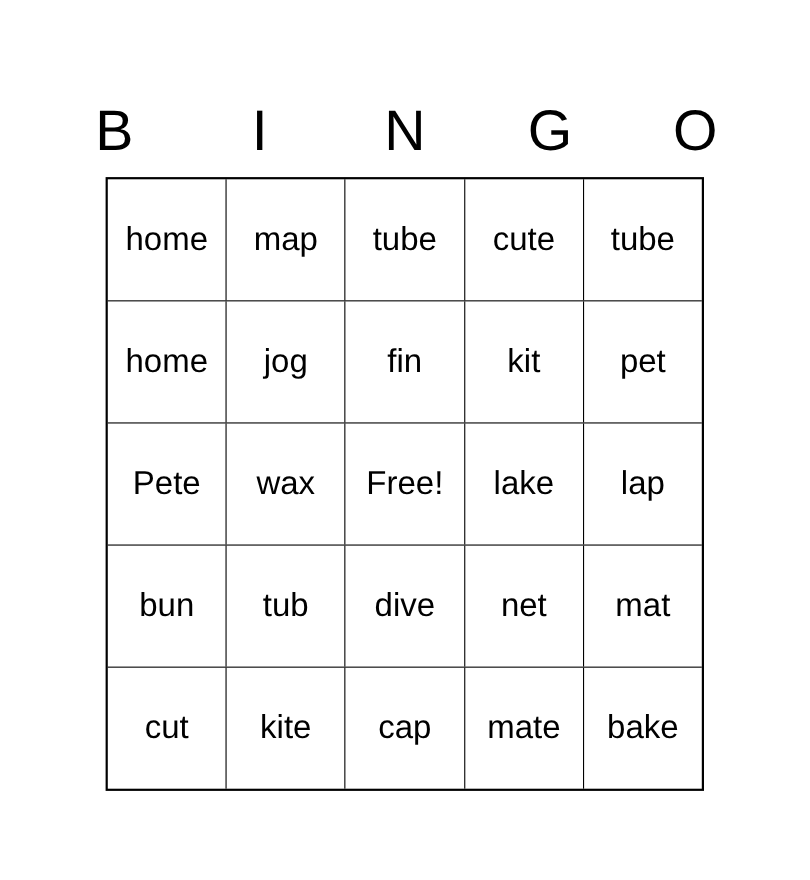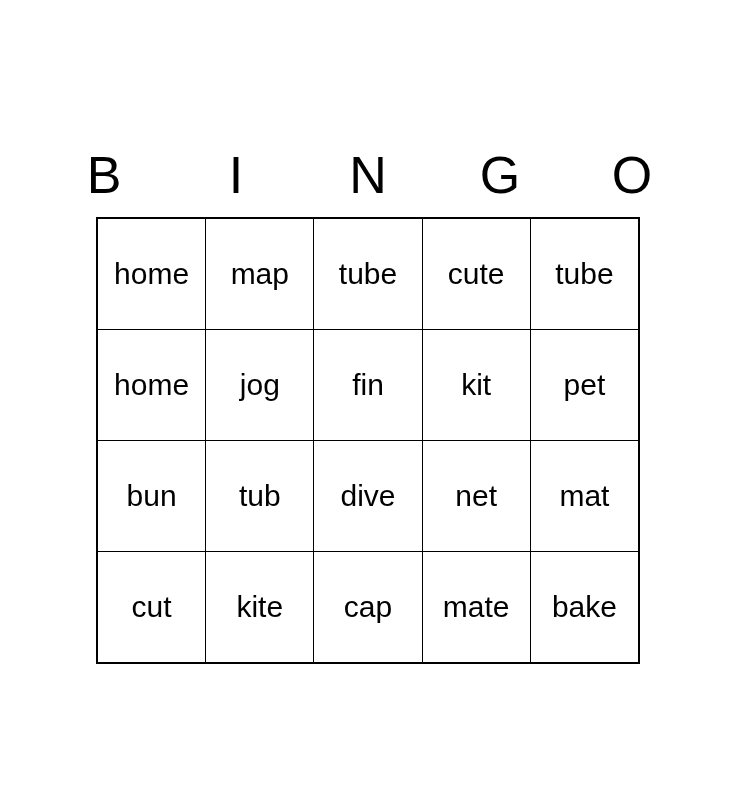--- a/index.html
+++ b/index.html
@@ -90,20 +90,27 @@
         <div class="bingo-cell">tube</div>
       </div>
       <div class="bingo-row">
         <div class="bingo-cell">home</div>
         <div class="bingo-cell">jog</div>
         <div class="bingo-cell">fin</div>
         <div class="bingo-cell">kit</div>
         <div class="bingo-cell">pet</div>
       </div>
       <div class="bingo-row">
+        <div class="bingo-cell">Pete</div>
+        <div class="bingo-cell">wax</div>
+        <div class="bingo-cell">Free!</div>
+        <div class="bingo-cell">lake</div>
+        <div class="bingo-cell">lap</div>
+      </div>
+      <div class="bingo-row">
         <div class="bingo-cell">bun</div>
         <div class="bingo-cell">tub</div>
         <div class="bingo-cell">dive</div>
         <div class="bingo-cell">net</div>
         <div class="bingo-cell">mat</div>
       </div>
       <div class="bingo-row">
         <div class="bingo-cell">cut</div>
         <div class="bingo-cell">kite</div>
         <div class="bingo-cell">cap</div>

